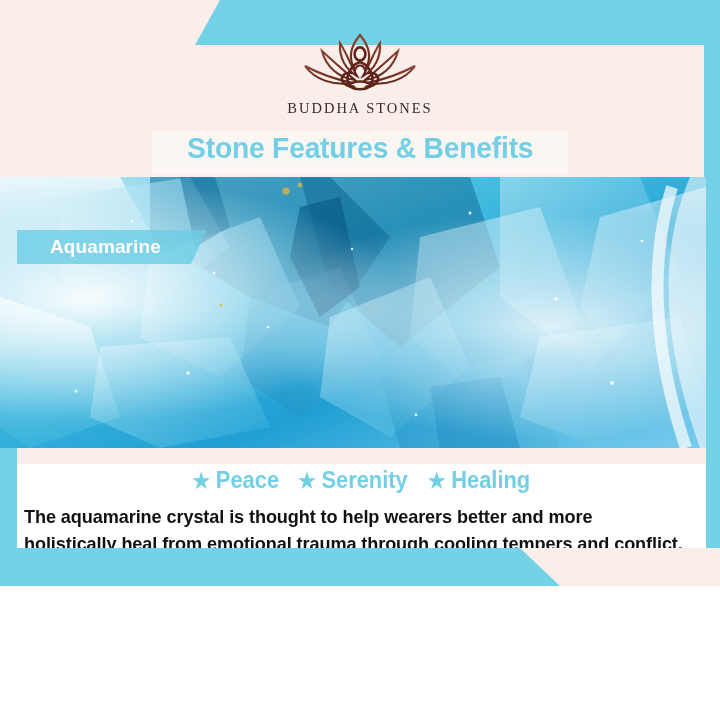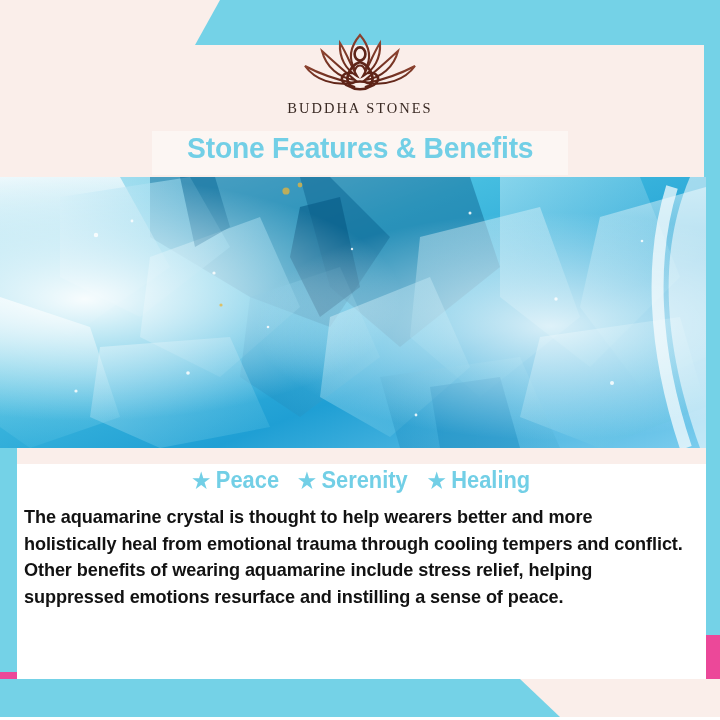--- a/index.html
+++ b/index.html
@@ -4,22 +4,22 @@
 <style>
   html,body{margin:0;padding:0;}
   body{
     width:720px;height:720px;
     font-family:"Liberation Sans", sans-serif;
     background:#fff;
     overflow:hidden;
   }
   .poster{
     position:relative;
-    width:720px;height:717px;
-    background:#ec4899;
+    width:720px;height:586px;
+    background:#3b82f6;
     overflow:hidden;
   }
 
   
   .band-top-right{
     position:absolute;top:0;left:195px;width:525px;height:45px;
     background:#74d2e7;
     clip-path:polygon(25px 0,100% 0,100% 100%,0 100%);
   }
   .band-right{
@@ -261,20 +261,23 @@
           <circle cx="642" cy="64" r="1.3"></circle>
       </g>
       <g fill="#e8b43a" opacity="0.75">
         <circle cx="286" cy="14" r="3.6"></circle>
           <circle cx="300" cy="8" r="2.4"></circle>
         <circle cx="221" cy="128" r="1.6"></circle>
       </g>
     </svg>
   </div>
 
+  <div class="stone-tag">
+    <span class="stone-tag-label">Aquamarine</span>
+  </div>
 
   <div class="sep-cream"></div>
 
   <div class="body-area">
     <div class="benefits">
       <span class="benefit">
         <span class="star">★</span>
         <span>Peace</span>
       </span>
       <span class="benefit">

